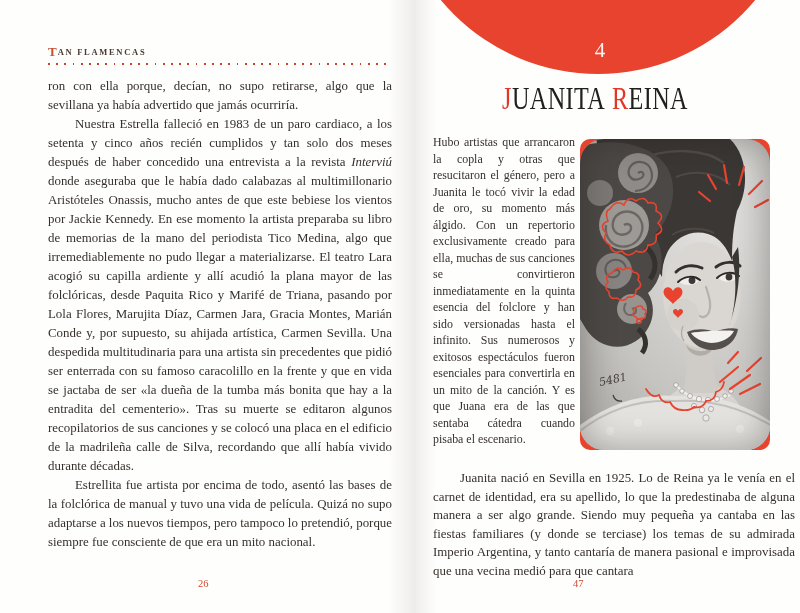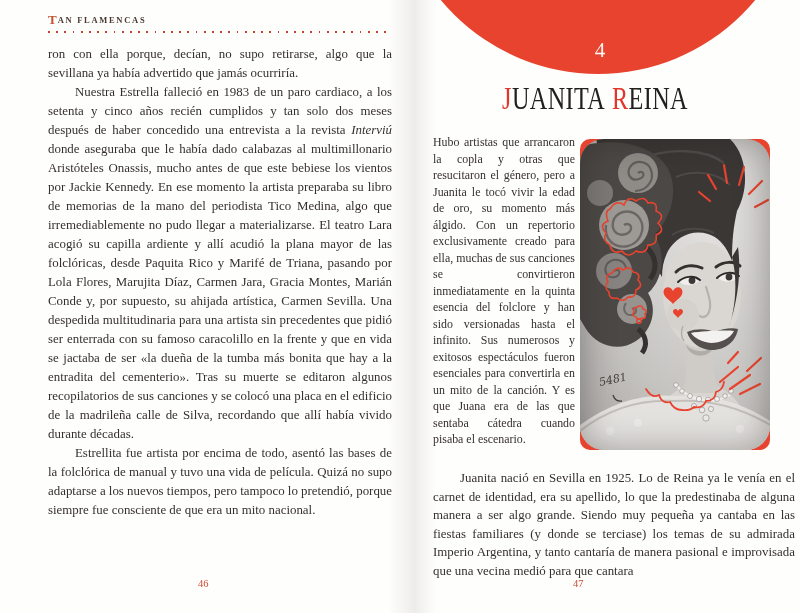--- a/index.html
+++ b/index.html
@@ -5,21 +5,21 @@
   html,body{margin:0;padding:0;}
   body{width:800px;height:613px;overflow:hidden;background:#ffffff;
        font-family:"Liberation Serif", serif;}
   .spread{position:relative;width:800px;height:613px;background:#fefefd;overflow:hidden;}
 
   
   .gutter{position:absolute;left:388px;top:0;width:48px;height:613px;
           background:linear-gradient(to right, rgba(90,80,75,0) 0%, rgba(90,80,75,0.07) 40%, rgba(90,80,75,0.10) 55%, rgba(90,80,75,0) 100%);}
 
   
-  .left-page{position:absolute;left:48px;top:12px;width:344px;}
+  .left-page{position:absolute;left:48px;top:44px;width:344px;}
   .running-header{color:#4a3a31;line-height:13px;white-space:nowrap;}
   .running-header .hdr-initial{color:#c4512f;font-size:13px;font-weight:bold;letter-spacing:1px;}
   .running-header .hdr-rest{font-size:8.5px;font-weight:bold;letter-spacing:1.7px;vertical-align:1px;}
   .header-divider{margin-top:4px;height:2px;width:344px;
       background:repeating-linear-gradient(to right,#c7432d 0 1.8px, rgba(0,0,0,0) 1.8px 8.2px);}
   .body-text{margin-top:12px;font-size:12.9px;line-height:19px;text-align:justify;
              color:#35302c;hyphens:auto;}
   .body-text p{margin:0;}
   .body-text p.indent{text-indent:27px;}
   .page-number{position:absolute;top:578px;color:#cf4b33;font-size:10.5px;}
@@ -55,21 +55,21 @@
 
   <div class="left-page">
     <div class="running-header"><span class="hdr-initial">T</span><span class="hdr-rest">AN FLAMENCAS</span></div>
     <div class="header-divider"></div>
     <div class="body-text">
       <p>ron con ella porque, decían, no supo retirarse, algo que la sevillana ya había advertido que jamás ocurriría.</p>
       <p class="indent"><span>Nuestra Estrella falleció en 1983 de un paro cardiaco, a los setenta y cinco años recién cumplidos y tan solo dos meses después de haber concedido una entrevista a la revista </span><em>Interviú</em><span> donde aseguraba que le había dado calabazas al multimillonario Aristóteles Onassis, mucho antes de que este bebiese los vientos por Jackie Kennedy. En ese momento la artista preparaba su libro de memorias de la mano del periodista Tico Medina, algo que irremediablemente no pudo llegar a materializarse. El teatro Lara acogió su capilla ardiente y allí acudió la plana mayor de las folclóricas, desde Paquita Rico y Marifé de Triana, pasando por Lola Flores, Marujita Díaz, Carmen Jara, Gracia Montes, Marián Conde y, por supuesto, su ahijada artística, Carmen Sevilla. Una despedida multitudinaria para una artista sin precedentes que pidió ser enterrada con su famoso caracolillo en la frente y que en vida se jactaba de ser «la dueña de la tumba más bonita que hay a la entradita del cementerio». Tras su muerte se editaron algunos recopilatorios de sus canciones y se colocó una placa en el edificio de la madrileña calle de Silva, recordando que allí había vivido durante décadas.</span></p>
       <p class="indent">Estrellita fue artista por encima de todo, asentó las bases de la folclórica de manual y tuvo una vida de película. Quizá no supo adaptarse a los nuevos tiempos, pero tampoco lo pretendió, porque siempre fue consciente de que era un mito nacional.</p>
     </div>
   </div>
-  <div class="page-number pn-left">46</div>
+  <div class="page-number pn-left">26</div>
 
   <div class="chapter-circle"></div>
   <div class="chapter-number">4</div>
   <div class="chapter-title"><span class="ttl-initial">J</span><span class="ttl-part1">UANITA</span><span class="ttl-initial">R</span><span>EINA</span></div>
 
   <div class="intro-column">Hubo artistas que arrancaron la copla y otras que resucitaron el género, pero a Juanita le tocó vivir la edad de oro, su momento más álgido. Con un repertorio exclusivamente creado para ella, muchas de sus canciones se convirtieron inmediatamente en la quinta esencia del folclore y han sido versionadas hasta el infinito. Sus numerosos y exitosos espectáculos fueron esenciales para convertirla en un mito de la canción. Y es que Juana era de las que sentaba cátedra cuando pisaba el escenario.</div>
 
   <div class="photo-frame">
     <svg viewBox="0 0 190 311" xmlns="http://www.w3.org/2000/svg">
       <defs>

